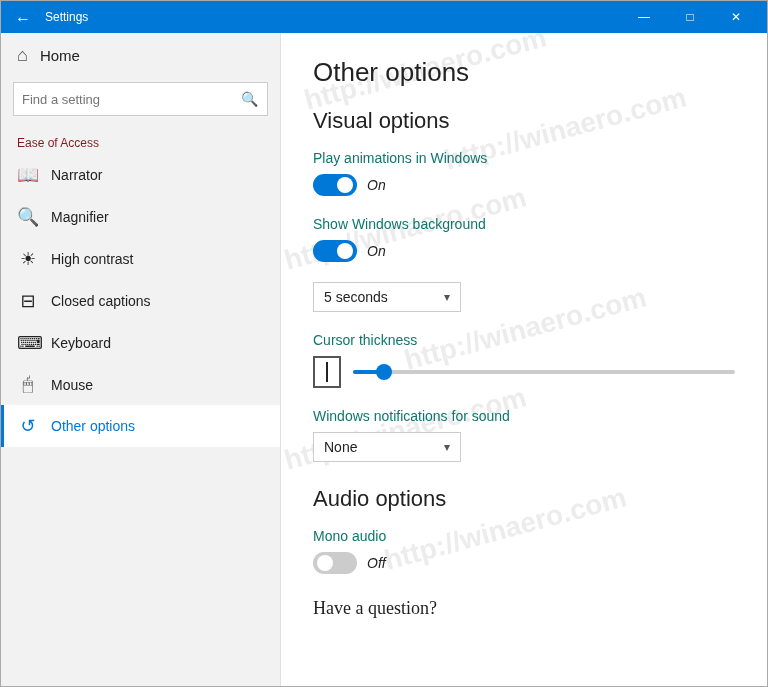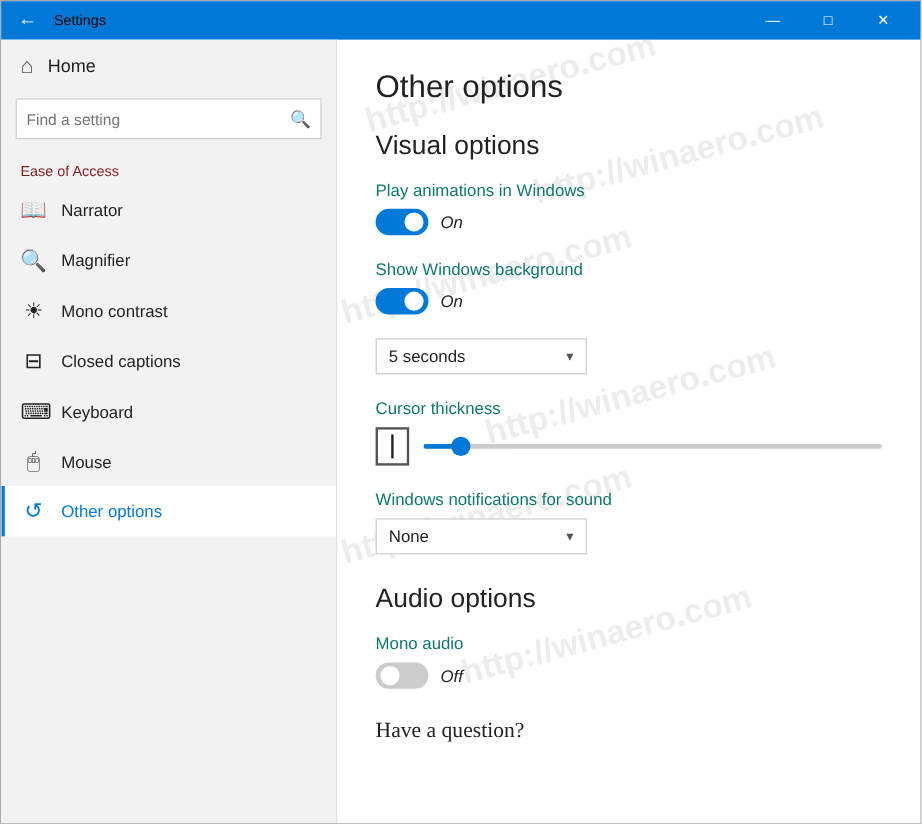--- a/index.html
+++ b/index.html
@@ -29,21 +29,21 @@
       cursor: pointer;
       margin-right: 8px;
       width: 28px;
       height: 28px;
       display: flex;
       align-items: center;
       justify-content: center;
     }
 
     .titlebar-title {
-      color: #000000;
+      color: #ffffff;
       font-size: 12px;
       flex: 1;
     }
 
     .titlebar-controls {
       display: flex;
       gap: 0;
     }
 
     .titlebar-btn {
@@ -226,21 +226,21 @@
     }
 
     
     .dropdown {
       display: flex;
       align-items: center;
       justify-content: space-between;
       padding: 6px 10px;
       border: 1px solid #ccc;
       background: #fff;
-      width: 176px;
+      width: 148px;
       cursor: pointer;
       font-size: 14px;
       color: #222;
     }
 
     .dropdown-arrow { font-size: 12px; color: #555; }
 
     
     .slider-row {
       display: flex;
@@ -339,21 +339,21 @@
       <div class="nav-item">
         <span class="nav-icon">📖</span>
         <span>Narrator</span>
       </div>
       <div class="nav-item">
         <span class="nav-icon">🔍</span>
         <span>Magnifier</span>
       </div>
       <div class="nav-item">
         <span class="nav-icon">☀</span>
-        <span>Mono contrast</span>
+        <span>High contrast</span>
       </div>
       <div class="nav-item">
         <span class="nav-icon">⊟</span>
         <span>Closed captions</span>
       </div>
       <div class="nav-item">
         <span class="nav-icon">⌨</span>
         <span>Keyboard</span>
       </div>
       <div class="nav-item">

